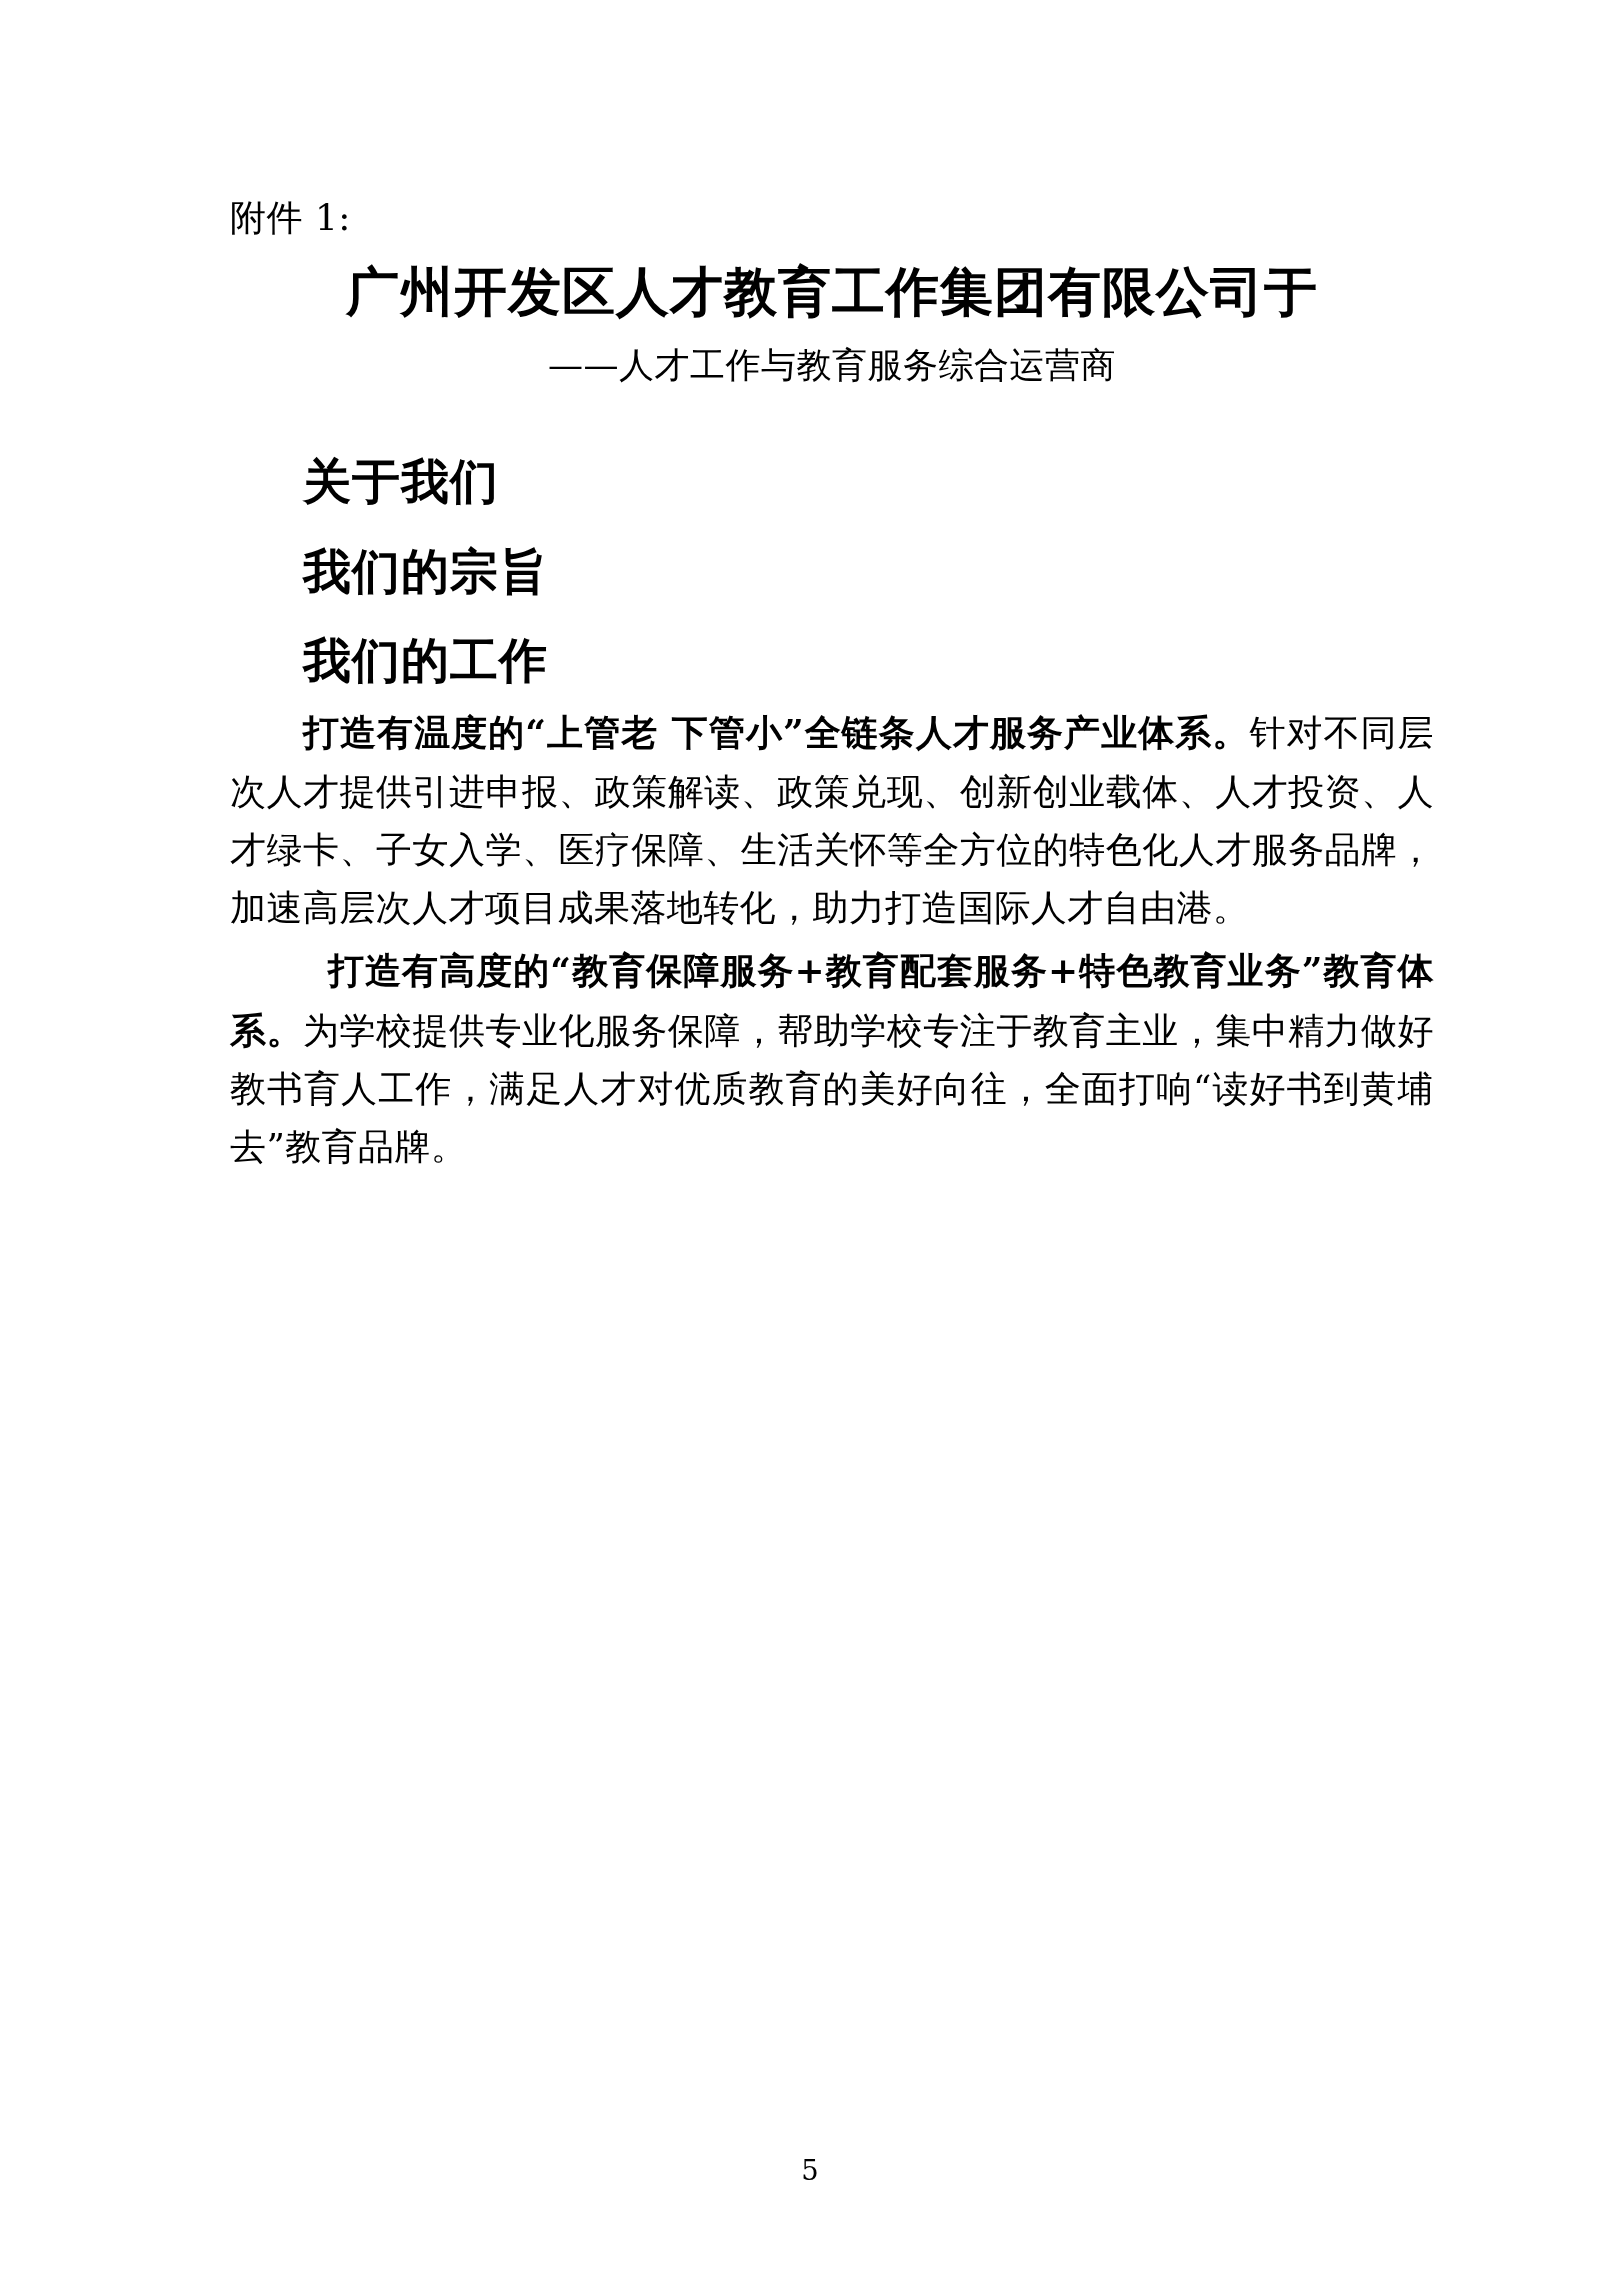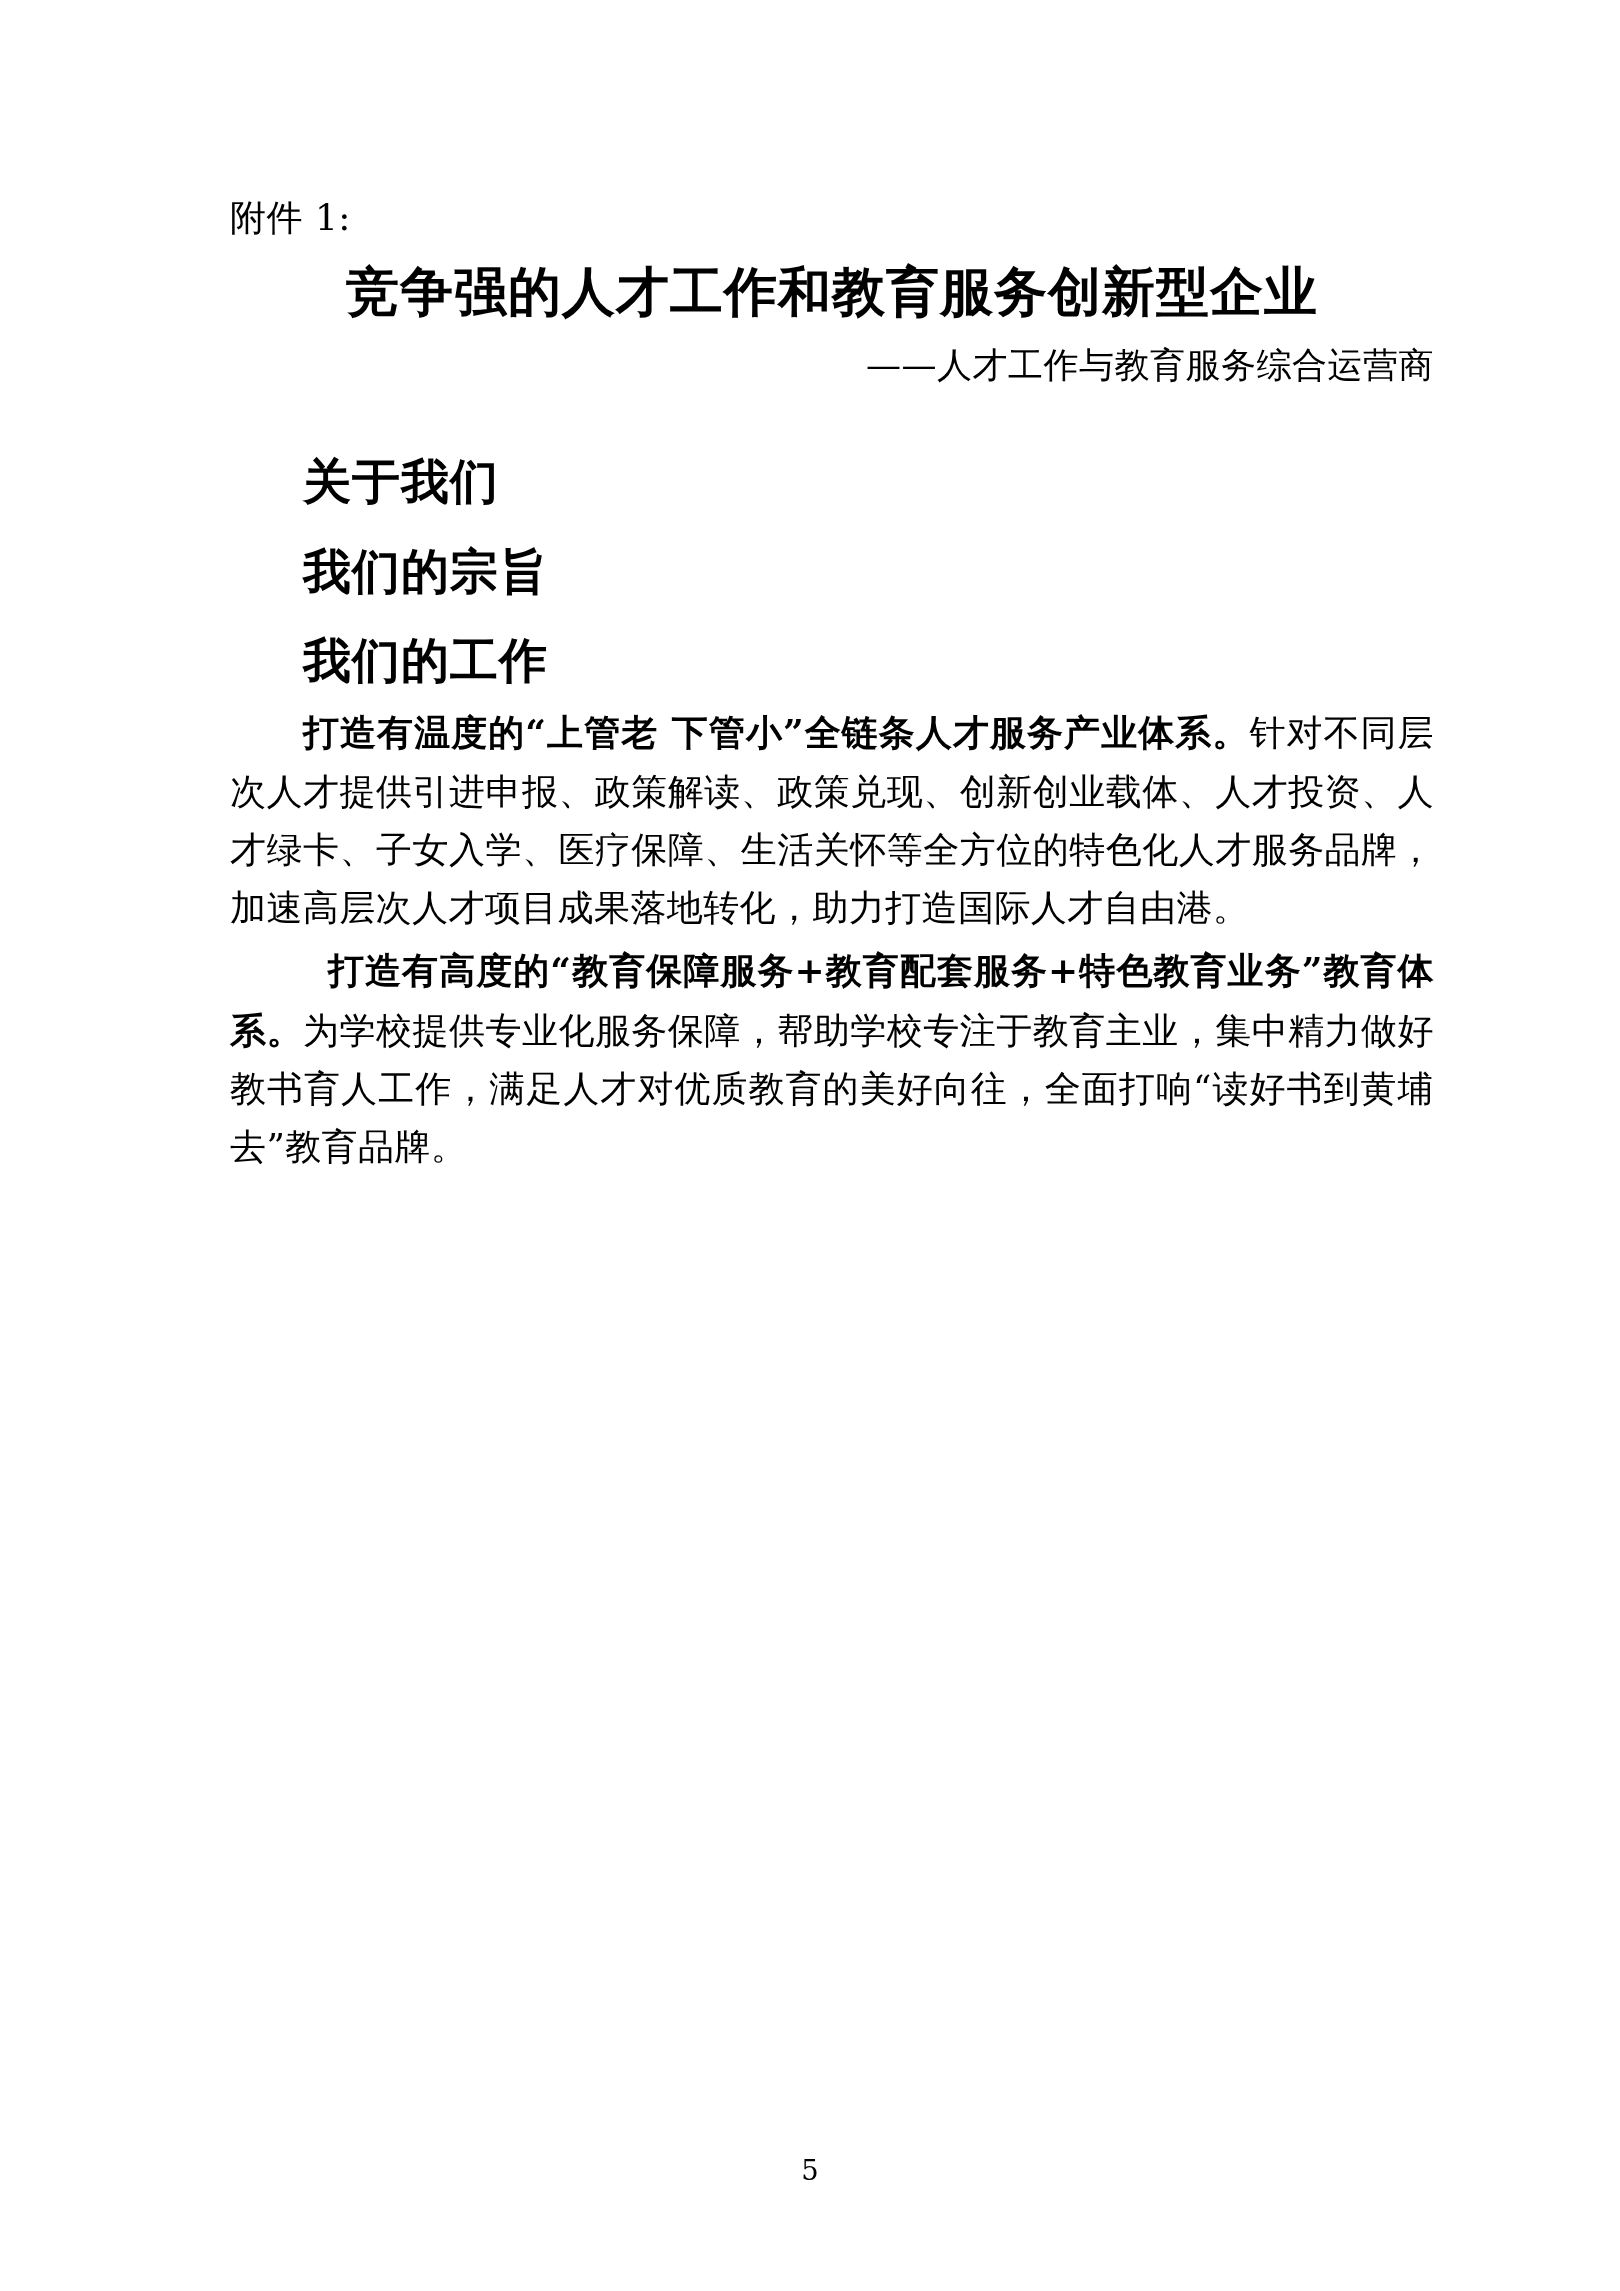--- a/index.html
+++ b/index.html
@@ -34,21 +34,21 @@
   }
   .doc-title {
     text-align: center;
     font-size: 53px;
     font-weight: bold;
     letter-spacing: 1px;
     margin: 7.8px 0 13.7px 0;
     font-family: "DejaVu Serif", serif;
   }
   .doc-subtitle {
-    text-align: right;
+    text-align: center;
     font-size: 35px;
     letter-spacing: 0.5px;
     margin: 0 0 61px 0;
     font-family: "DejaVu Serif", serif;
   }
   .section-heading {
     font-size: 48px;
     font-weight: bold;
     margin: 25.5px 0 9.8px 0;
     text-indent: 73px;
@@ -79,21 +79,21 @@
     font-family: "DejaVu Serif", serif;
   }
 </style>
 </head>
 <body>
 
 <div class="page">
 
   <div class="attach-label">附件 1:</div>
 
-  <h1 class="doc-title">竞争强的人才工作和教育服务创新型企业</h1>
+  <h1 class="doc-title">广州开发区人才教育工作集团有限公司于</h1>
 
   <div class="doc-subtitle">——人才工作与教育服务综合运营商</div>
 
   <div class="section-heading">关于我们</div>
 
   <div class="section-heading">我们的宗旨</div>
 
   <div class="section-heading">我们的工作</div>
 
   <p class="body-text"><span class="bold-lead">打造有温度的“上管老 下管小”全链条人才服务产业体系。</span><span>针对不同层次人才提供引进申报、政策解读、政策兑现、创新创业载体、人才投资、人才绿卡、子女入学、医疗保障、生活关怀等全方位的特色化人才服务品牌，加速高层次人才项目成果落地转化，助力打造国际人才自由港。</span></p>

